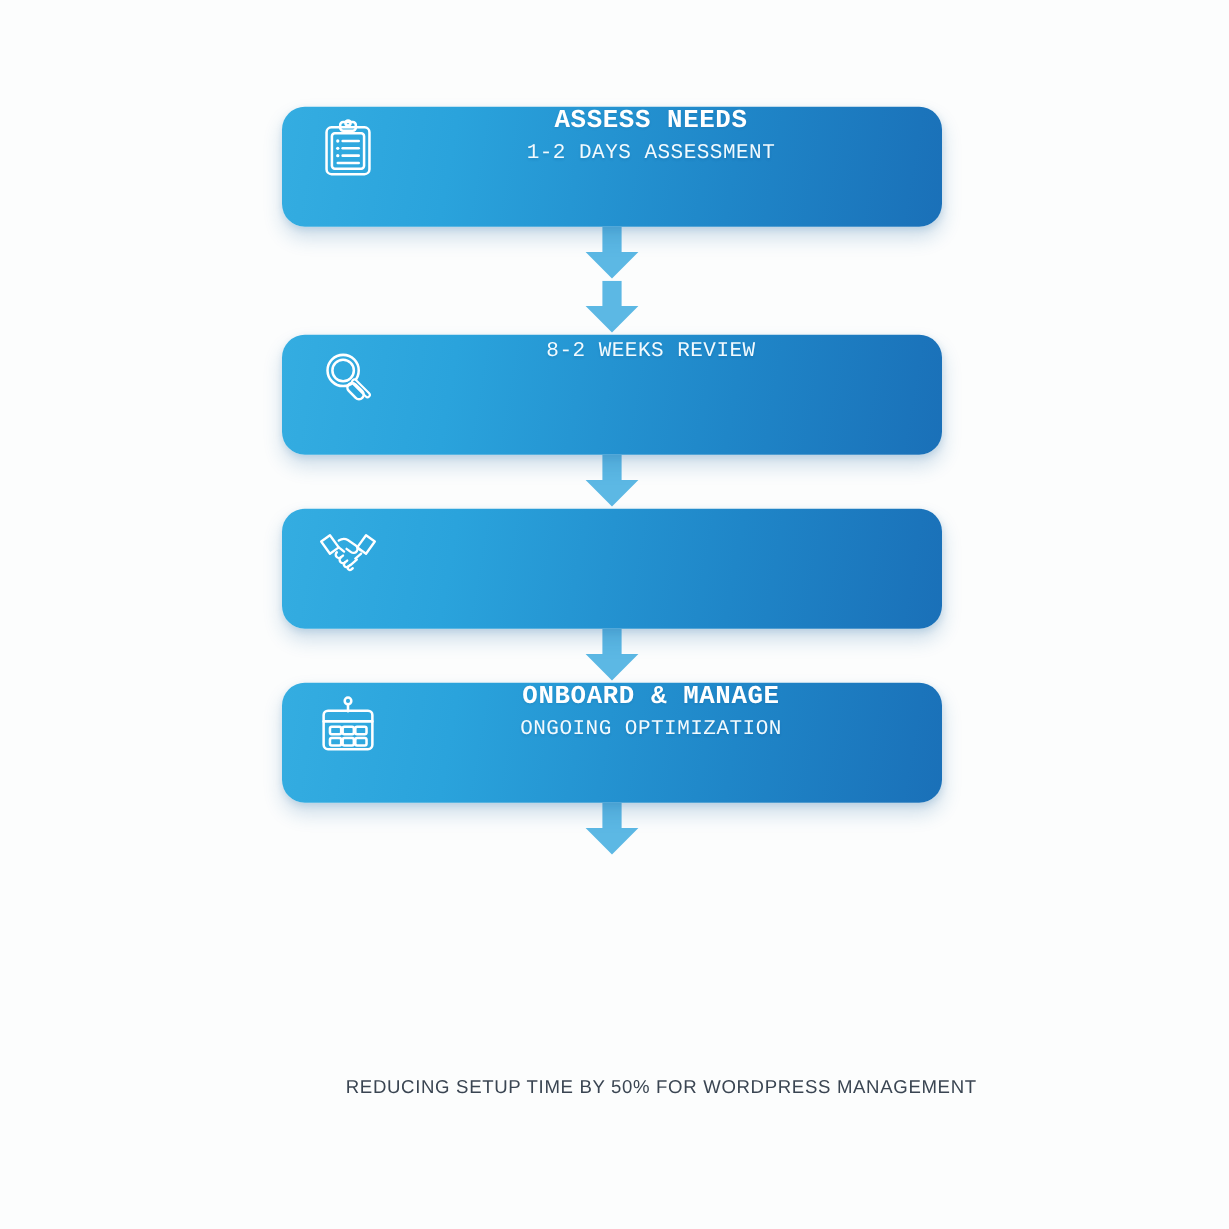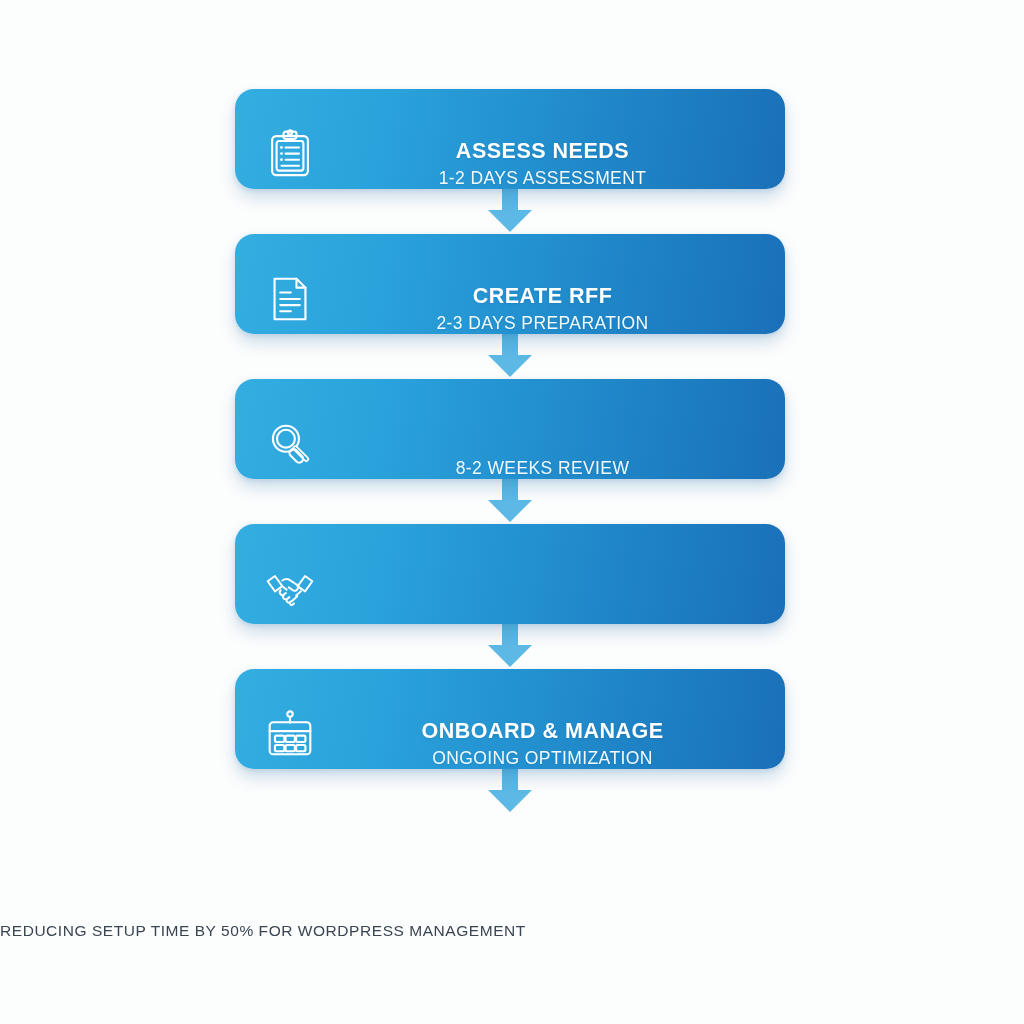--- a/index.html
+++ b/index.html
@@ -35,23 +35,24 @@
 
   .step-row {
     position: relative;
     width: 550px;
     height: 100px;
     border-radius: 19px;
     background: linear-gradient(100deg, #34ade1 0%, #2aa3dc 26%, #1f86c8 68%, #1a70b8 100%);
     box-shadow: 0 9px 16px rgba(26, 99, 160, 0.20),
                 0 2px 5px rgba(26, 99, 160, 0.13);
     display: flex;
-    align-items: flex-end;
+    align-items: flex-start;
     box-sizing: border-box;
     padding: 0 16px 0 18px;
+    font-family: Liberation Mono, monospace;
   }
 
   .step-icon {
     width: 74px;
     min-width: 74px;
     height: 70px;
     display: flex;
     align-items: center;
     justify-content: center;
   }
@@ -104,27 +105,26 @@
     display: block;
     width: 56px;
     height: 45px;
   }
 
   .footer-caption {
     position: absolute;
     top: 898px;
     left: 0;
     width: 814px;
-    text-align: left;
+    text-align: right;
     color: #3a4552;
     font-size: 15.5px;
     letter-spacing: 0.55px;
     font-weight: normal;
     white-space: nowrap;
-    margin-top: 24px;
   }
 </style>
 </head>
 <body>
 
 <div id="flow-infographic">
 
   <div class="steps-stack">
 
     <div class="step-row">
@@ -148,36 +148,20 @@
         <div class="step-sub">1-2 DAYS ASSESSMENT</div>
       </div>
     </div>
 
     <div class="connector">
       <svg viewBox="0 0 56 45">
         <path d="M20 0 H36 V21 H50 L28 43 L6 21 H20 Z" fill="#5cb8e4"></path>
       </svg>
     </div>
 
-    <div class="step-row">
-      <div class="step-icon">
-        <svg viewBox="0 0 64 64" fill="none" stroke="#ffffff" stroke-width="2.6" stroke-linecap="round" stroke-linejoin="round">
-          <path d="M13 7 H40 L51 18 V57 H13 Z"></path>
-          <path d="M40 7 V18 H51"></path>
-          <line x1="20" y1="24" x2="33" y2="24"></line>
-          <line x1="20" y1="32" x2="44" y2="32"></line>
-          <line x1="20" y1="39.5" x2="44" y2="39.5"></line>
-          <line x1="20" y1="47" x2="33" y2="47"></line>
-        </svg>
-      </div>
-      <div class="step-text">
-        <div class="step-title">CREATE RFF</div>
-        <div class="step-sub">2-3 DAYS PREPARATION</div>
-      </div>
-    </div>
 
     <div class="connector">
       <svg viewBox="0 0 56 45">
         <path d="M20 0 H36 V21 H50 L28 43 L6 21 H20 Z" fill="#5cb8e4"></path>
       </svg>
     </div>
 
     <div class="step-row">
       <div class="step-icon">
         <svg viewBox="0 0 64 64" fill="none" stroke="#ffffff" stroke-width="2.6" stroke-linecap="round" stroke-linejoin="round">

